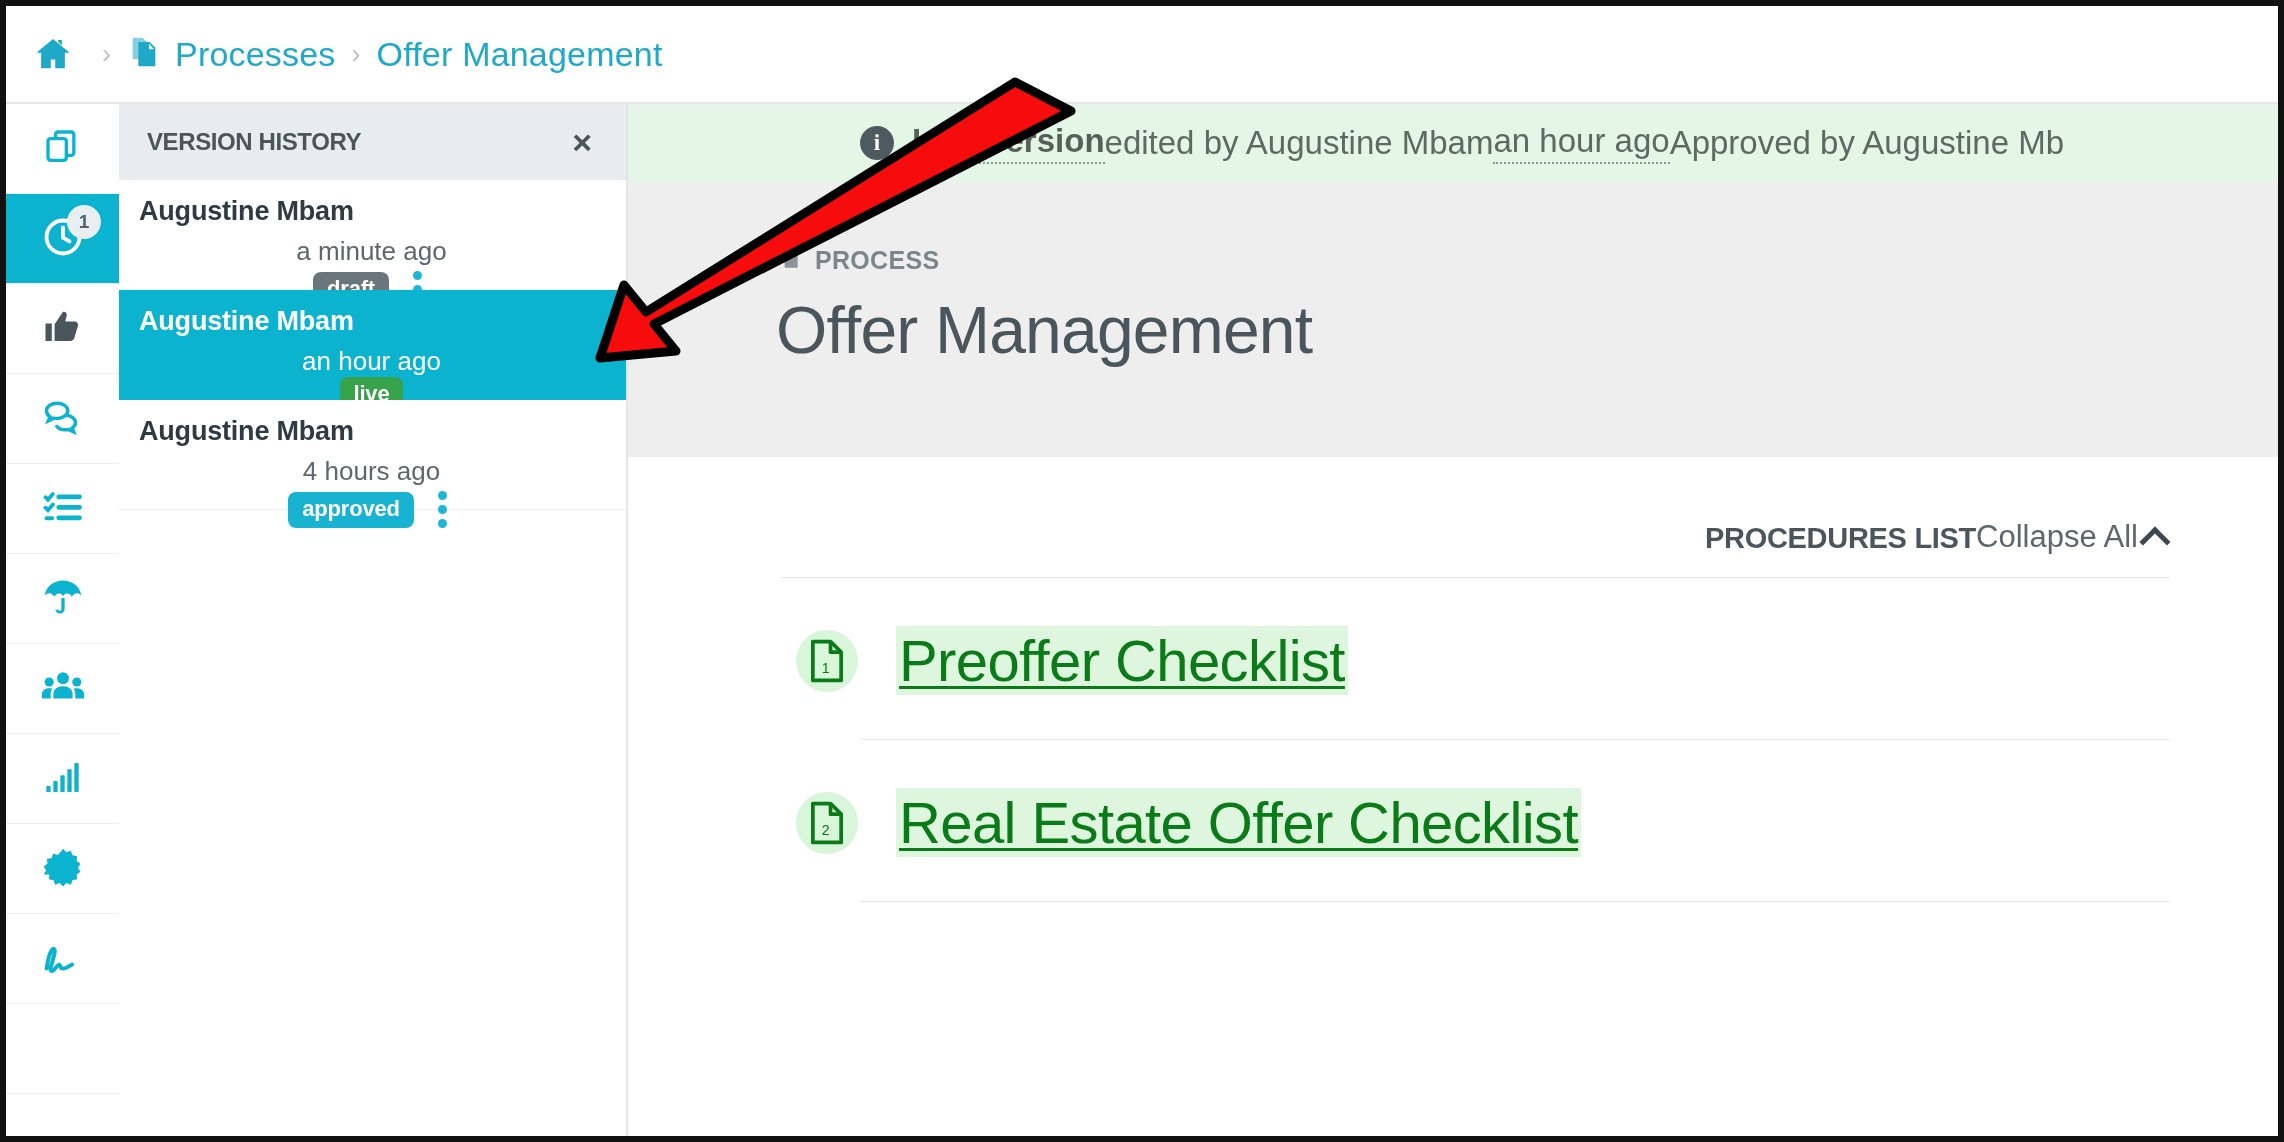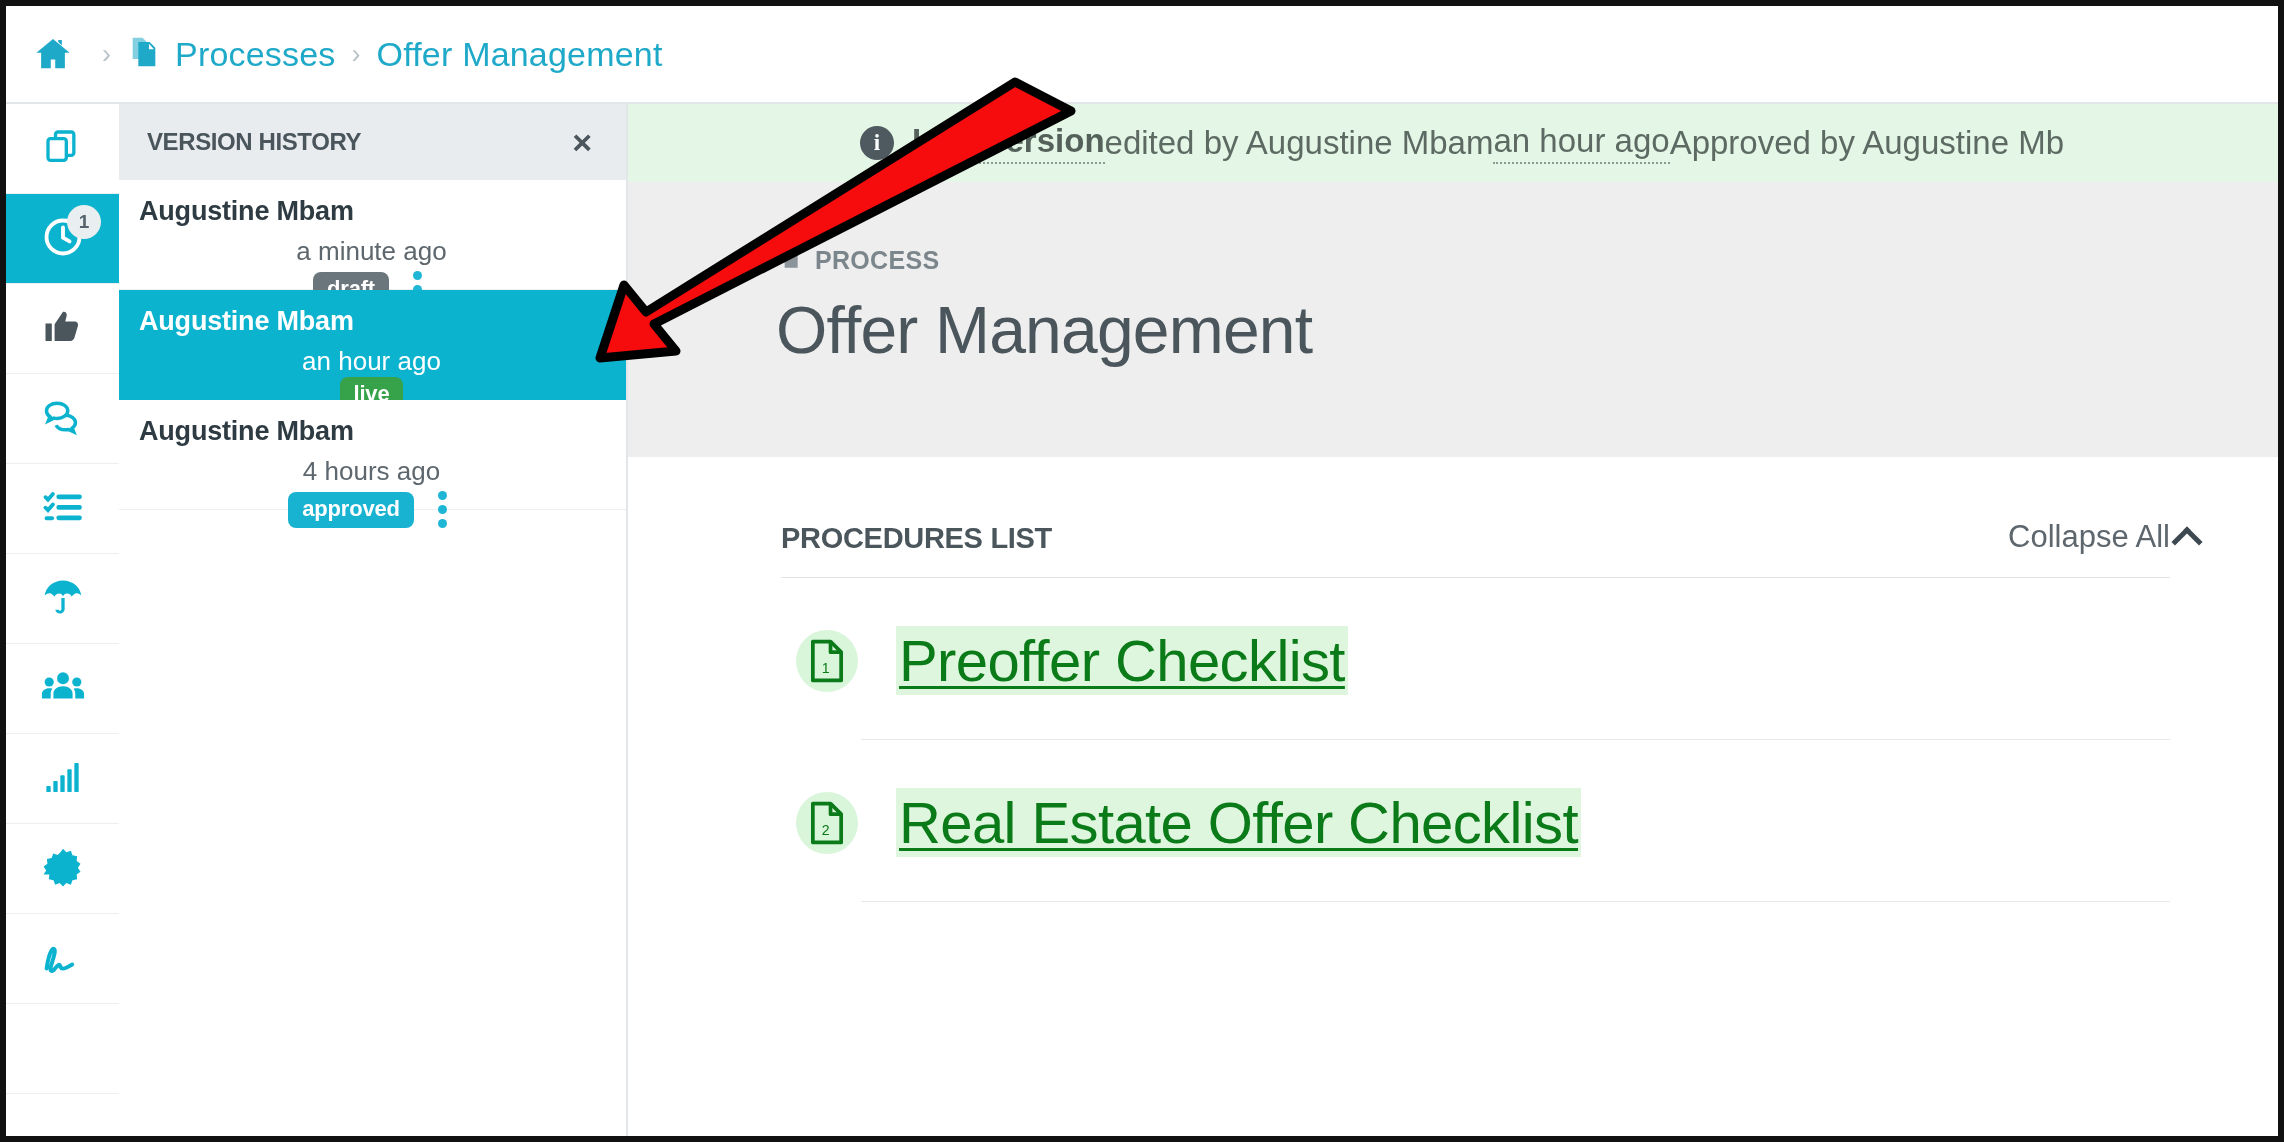--- a/index.html
+++ b/index.html
@@ -256,22 +256,22 @@
     margin-top: 16px;
     font-size: 66px;
     color: #4a555c;
     letter-spacing: -0.8px;
   }
 
   .body-area { padding: 0 0 0 150px; background: #ffffff; }
   .proc-head {
     display: flex;
     align-items: flex-end;
-    justify-content: space-between;
-    padding: 62px 80px 0 5px;
+    justify-content: flex-end;
+    padding: 62px 112px 0 5px;
   }
   .proc-head-title {
     font-size: 29px;
     font-weight: bold;
     color: #4a555c;
     letter-spacing: -0.3px;
   }
   .collapse-all {
     font-size: 31px;
     color: #5d676d;

